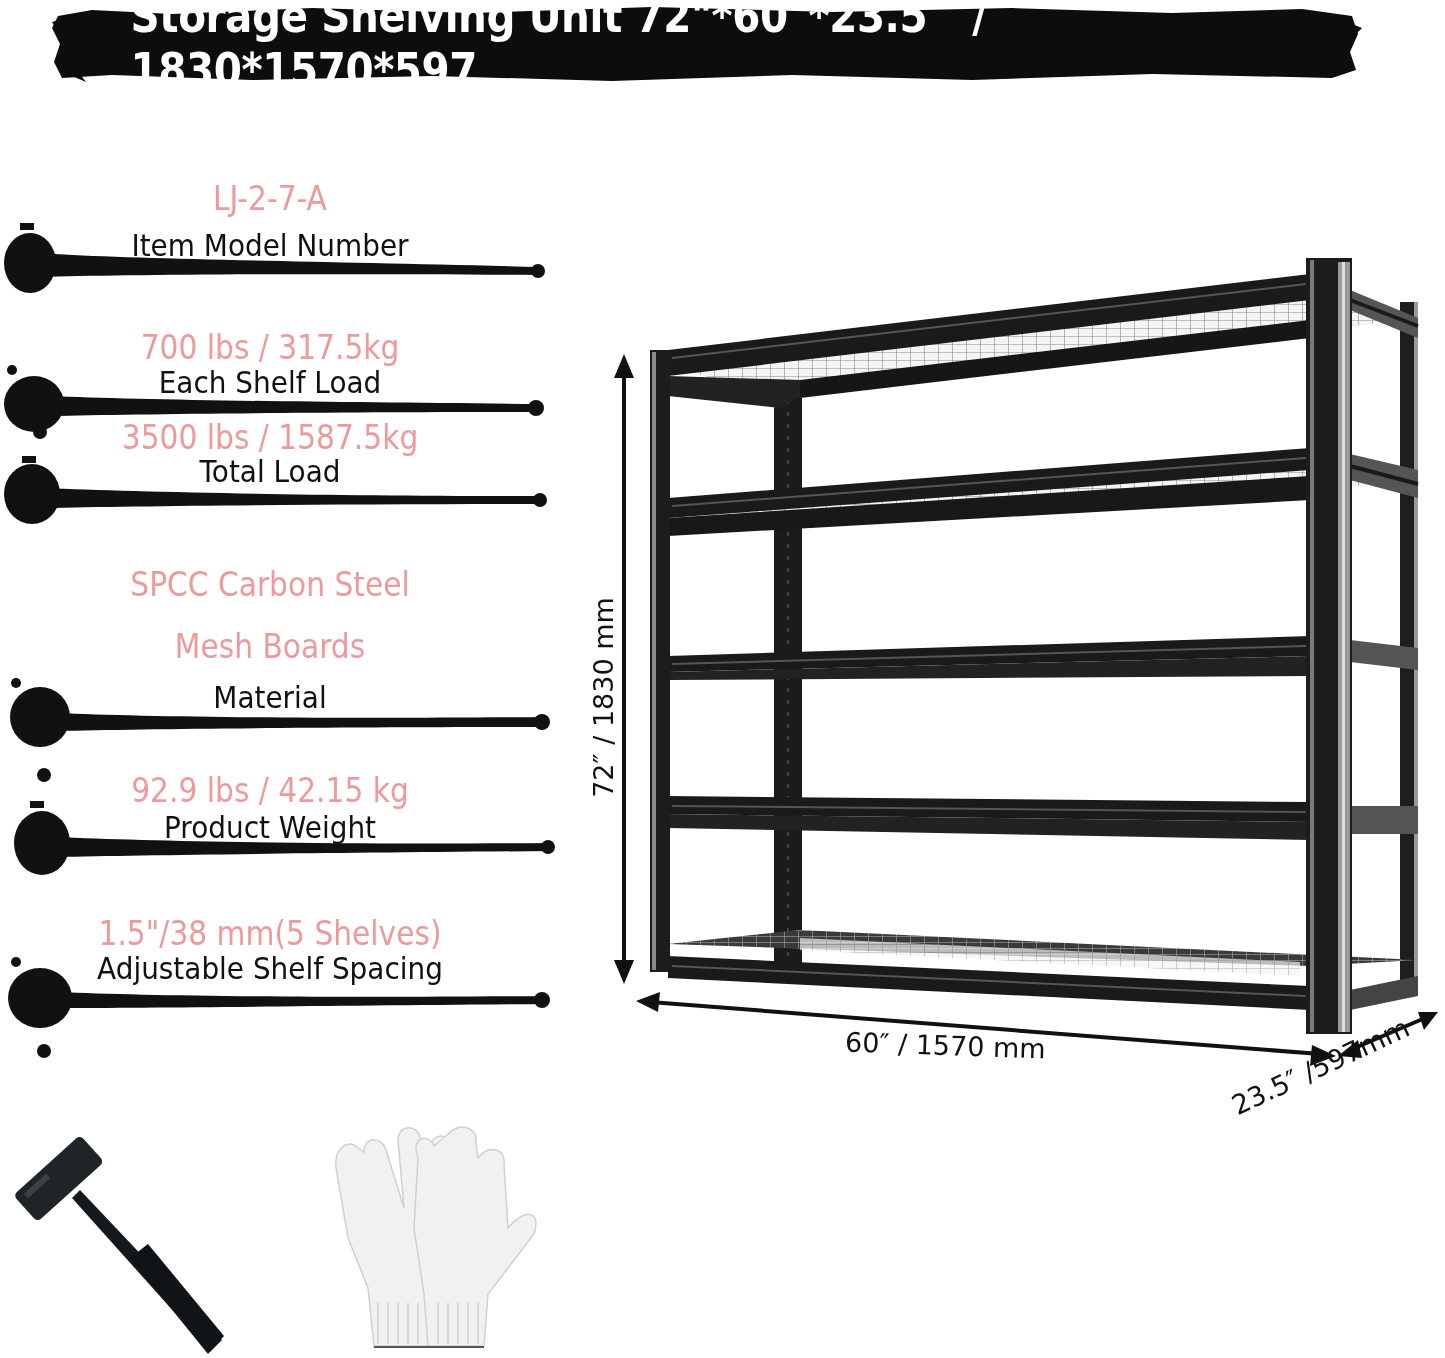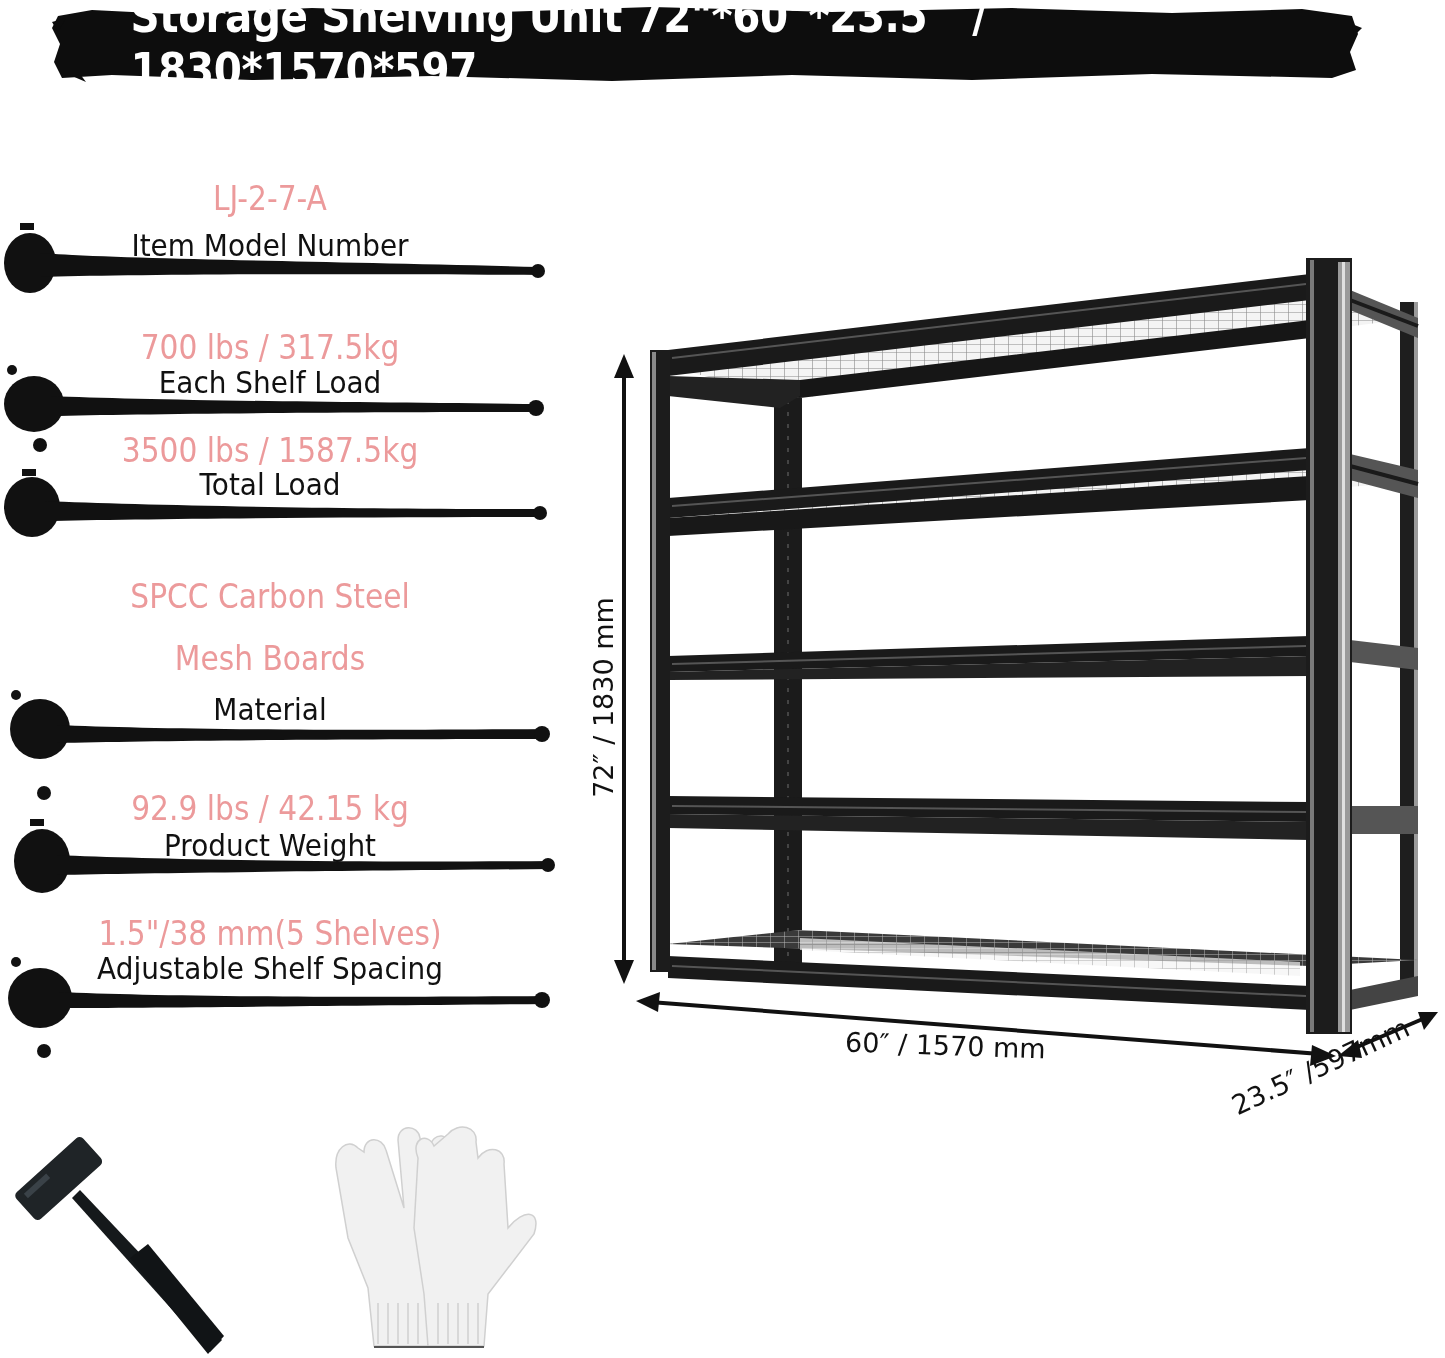--- a/index.html
+++ b/index.html
@@ -59,46 +59,46 @@
   <div class="spec-value" style="top:4px;">700 lbs / 317.5kg</div>
   <svg width="560" height="90" style="top:32px;">
     <circle cx="12" cy="14" r="5" fill="#111"></circle>
     <ellipse cx="34" cy="48" rx="30" ry="28" fill="#111"></ellipse>
     <path d="M50,40 C140,44 320,46 540,48 L540,56 C320,56 140,58 50,60 Z" fill="#111"></path>
     <circle cx="536" cy="52" r="8" fill="#111"></circle>
   </svg>
   <div class="spec-label" style="top:40px;">Each Shelf Load</div>
 </div>
 
-<div class="spec" style="top:429px;height:120px;">
+<div class="spec" style="top:416px;height:120px;">
   <circle></circle>
   <svg width="560" height="120" style="top:0px;">
     <circle cx="40" cy="16" r="7" fill="#111"></circle>
     <rect x="22" y="40" width="14" height="7" fill="#111"></rect>
     <ellipse cx="32" cy="78" rx="28" ry="30" fill="#111"></ellipse>
     <path d="M44,72 C140,76 320,80 545,80 L545,88 C320,88 140,90 44,92 Z" fill="#111"></path>
     <circle cx="540" cy="84" r="7" fill="#111"></circle>
   </svg>
   <div class="spec-value" style="top:2px;">3500 lbs / 1587.5kg</div>
   <div class="spec-label" style="top:37px;">Total Load</div>
 </div>
 
-<div class="spec" style="top:565px;height:190px;margin-top:12px;">
+<div class="spec" style="top:565px;height:190px;">
   <div class="spec-value" style="top:0px;">SPCC Carbon Steel</div>
   <div class="spec-value" style="top:62px;">Mesh Boards</div>
   <svg width="560" height="80" style="top:110px;">
     <circle cx="16" cy="8" r="5" fill="#111"></circle>
     <ellipse cx="40" cy="42" rx="30" ry="30" fill="#111"></ellipse>
     <path d="M56,38 C150,42 320,44 548,42 L548,52 C320,52 150,54 56,56 Z" fill="#111"></path>
     <circle cx="542" cy="47" r="8" fill="#111"></circle>
   </svg>
   <div class="spec-label" style="top:114px;">Material</div>
 </div>
 
-<div class="spec" style="top:783px;height:120px;">
+<div class="spec" style="top:765px;height:120px;">
   <svg width="560" height="120" style="top:0px;">
     <circle cx="44" cy="10" r="7" fill="#111"></circle>
     <rect x="30" y="36" width="14" height="7" fill="#111"></rect>
     <ellipse cx="42" cy="78" rx="28" ry="32" fill="#111"></ellipse>
     <path d="M56,72 C150,76 320,80 552,78 L552,86 C320,88 150,90 56,92 Z" fill="#111"></path>
     <circle cx="548" cy="82" r="7" fill="#111"></circle>
   </svg>
   <div class="spec-value" style="top:6px;">92.9 lbs / 42.15 kg</div>
   <div class="spec-label" style="top:44px;">Product Weight</div>
 </div>

